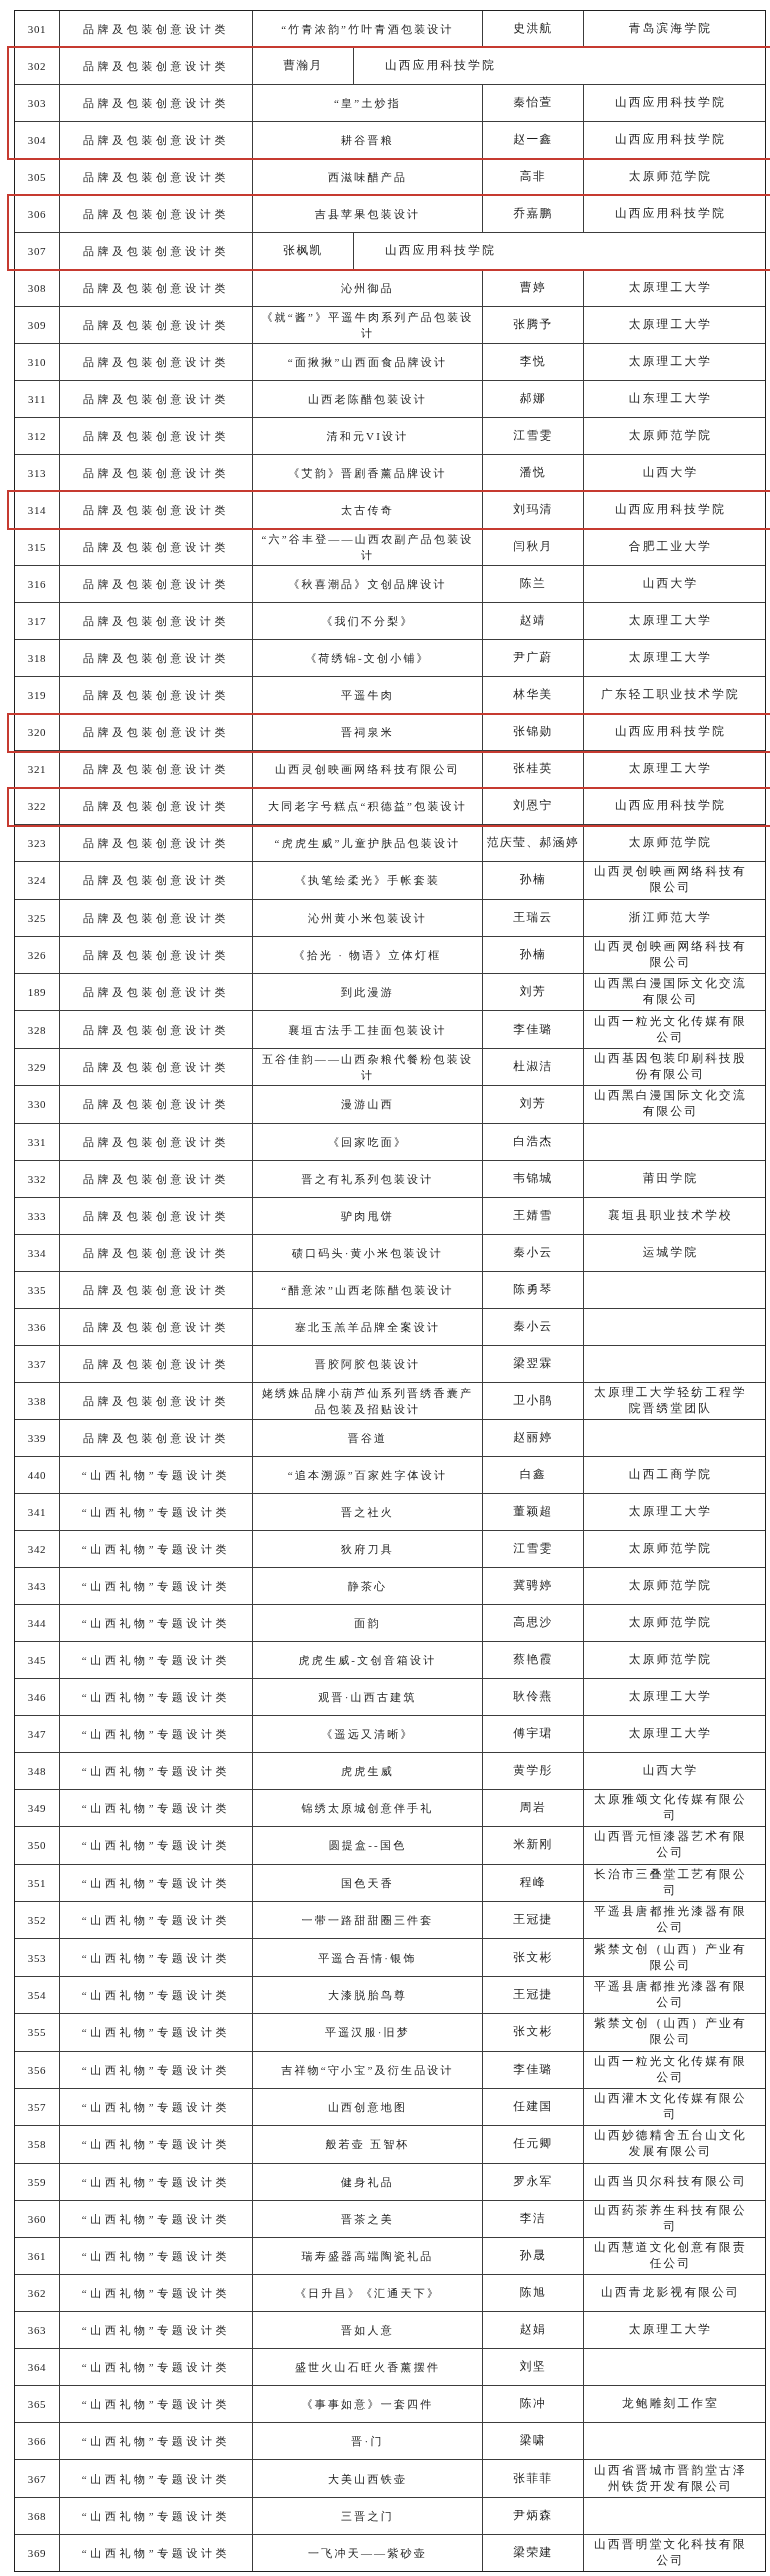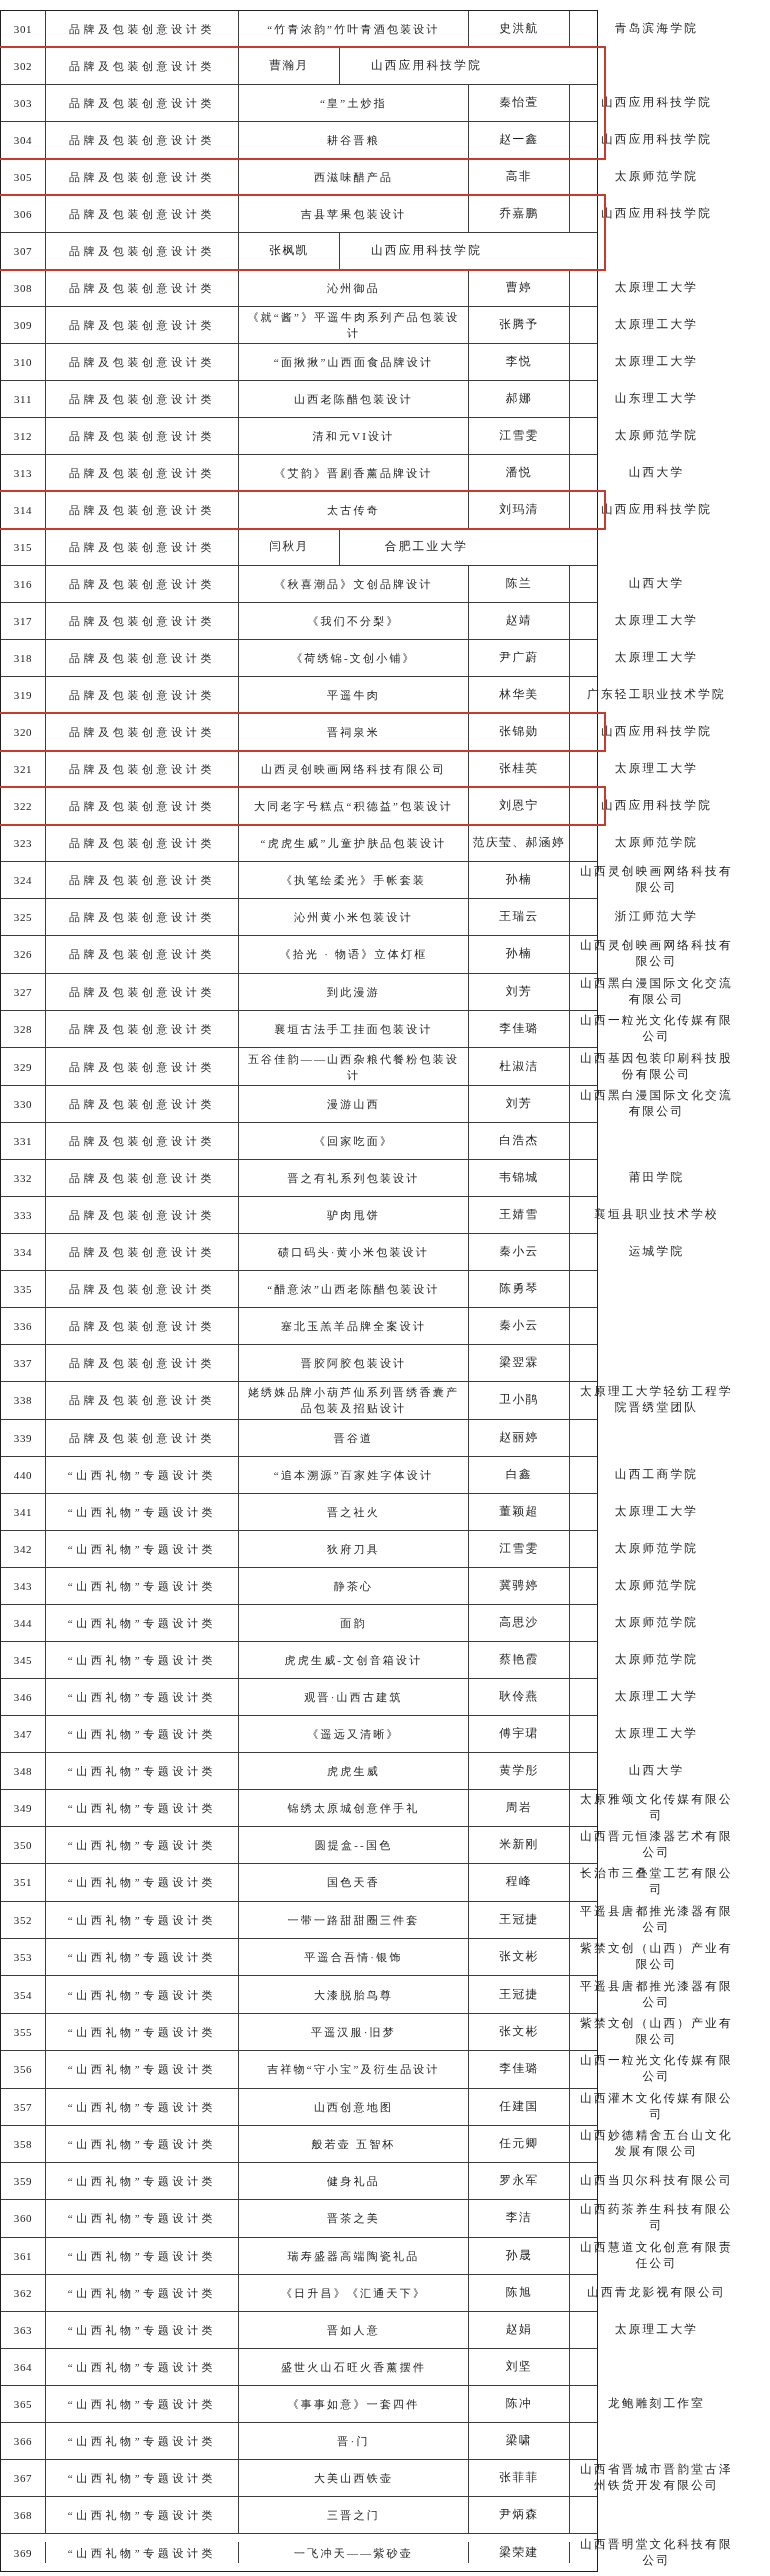--- a/index.html
+++ b/index.html
@@ -1,20 +1,20 @@
 <!DOCTYPE html>
 <html style="font-size:11.7px"><head>
 <meta charset="utf-8">
 <style>
   html,body{margin:0;padding:0;background:#ffffff;}
   body{width:770px;font-family:"Liberation Serif","DejaVu Serif",serif;}
   .page{width:770px;padding-top:9.5px;box-sizing:border-box;}
-  .tbl{width:598px;border:1.5px solid #1f1f1f;box-sizing:border-box;}
+  .tbl{width:752px;margin-left:14px;border:1.5px solid #1f1f1f;box-sizing:border-box;}
   .row{display:flex;min-height:36px;border-bottom:0.7px solid #3c3c3c;background:#ffffff;}
-  .tbl > .row:last-child{border-bottom:none;align-items:center;}
+  .tbl > .row:last-child{border-bottom:none;}
   .cell{display:flex;align-items:center;justify-content:center;text-align:center;
         box-sizing:border-box;border-right:0.7px solid #3c3c3c;color:#1c1c1c;
         font-size:11px;line-height:16px;letter-spacing:2.2px;padding:2.2px 5.8px;
         word-break:break-all;}
   .c-no{width:45px;flex:0 0 45px;font-size:11px;letter-spacing:0.7px;padding:2.2px 1.5px;}
   .c-cat{width:193px;flex:0 0 193px;font-size:11px;letter-spacing:3.6px;padding:2.2px 4.4px;}
   .c-title{width:230px;flex:0 0 230px;}
   .c-author{width:101px;flex:0 0 101px;font-size:11.7px;letter-spacing:1.5px;padding:2.2px 1.5px;}
   .c-org{width:173px;flex:0 0 173px;font-size:11.7px;border-right:none;}
   .red-group{position:relative;}
@@ -127,20 +127,21 @@
           <div class="cell c-cat">品牌及包装创意设计类</div>
           <div class="cell c-title">太古传奇</div>
           <div class="cell c-author">刘玛清</div>
           <div class="cell c-org">山西应用科技学院</div>
         </div>
         <div class="red-frame" style="border-color: rgb(198, 58, 48);"></div>
       </div>
       <div class="row">
         <div class="cell c-no">315</div>
         <div class="cell c-cat">品牌及包装创意设计类</div>
+        <div class="cell c-title">“六”谷丰登——山西农副产品包装设计</div>
         <div class="cell c-author">闫秋月</div>
         <div class="cell c-org">合肥工业大学</div>
       </div>
       <div class="row">
         <div class="cell c-no">316</div>
         <div class="cell c-cat">品牌及包装创意设计类</div>
         <div class="cell c-title">《秋喜潮品》文创品牌设计</div>
         <div class="cell c-author">陈兰</div>
         <div class="cell c-org">山西大学</div>
       </div>
@@ -214,21 +215,21 @@
         <div class="cell c-org">浙江师范大学</div>
       </div>
       <div class="row">
         <div class="cell c-no">326</div>
         <div class="cell c-cat">品牌及包装创意设计类</div>
         <div class="cell c-title">《拾光 · 物语》立体灯框</div>
         <div class="cell c-author">孙楠</div>
         <div class="cell c-org">山西灵创映画网络科技有限公司</div>
       </div>
       <div class="row">
-        <div class="cell c-no">327</div>
+        <div class="cell c-no">189</div>
         <div class="cell c-cat">品牌及包装创意设计类</div>
         <div class="cell c-title">到此漫游</div>
         <div class="cell c-author">刘芳</div>
         <div class="cell c-org">山西黑白漫国际文化交流有限公司</div>
       </div>
       <div class="row">
         <div class="cell c-no">328</div>
         <div class="cell c-cat">品牌及包装创意设计类</div>
         <div class="cell c-title">襄垣古法手工挂面包装设计</div>
         <div class="cell c-author">李佳璐</div>

